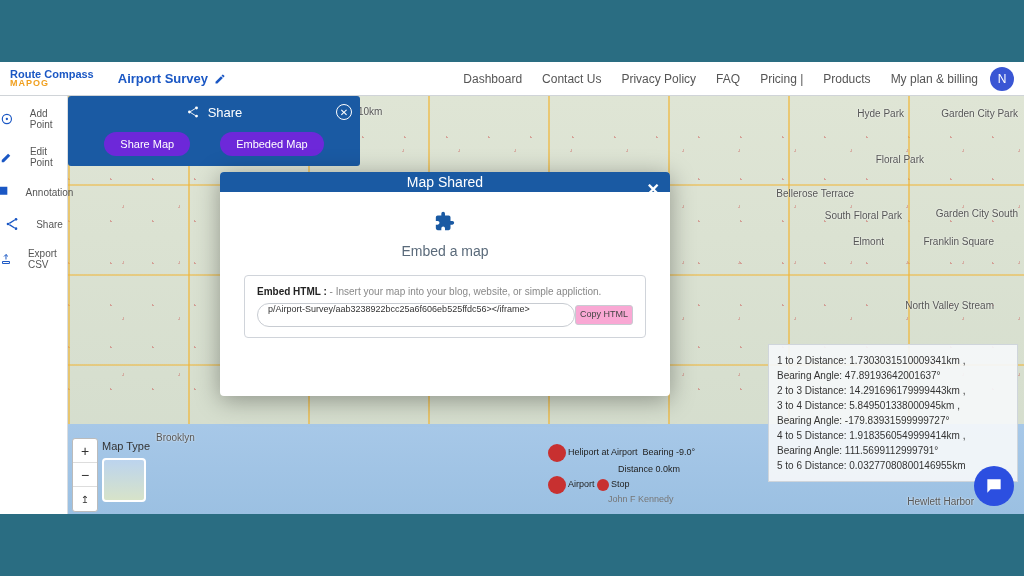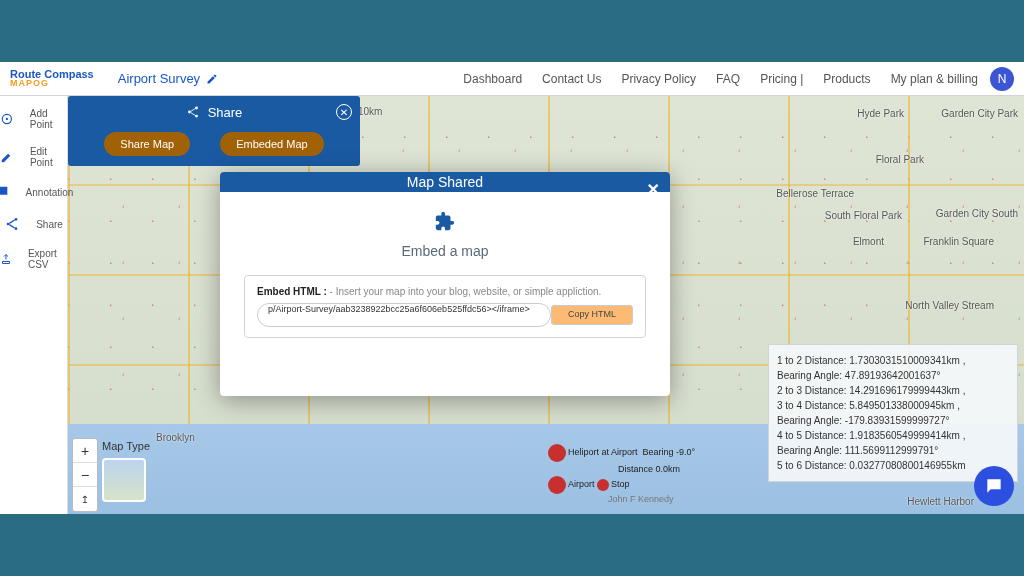--- a/index.html
+++ b/index.html
@@ -3,21 +3,21 @@
 <meta charset="utf-8">
 <style>
   *{box-sizing:border-box;margin:0;padding:0;font-family:Arial,Helvetica,sans-serif}
   html,body{width:1024px;height:576px;overflow:hidden}
   .outer{width:1024px;height:576px;background:#2a6d82;display:flex;align-items:center;justify-content:center}
   .app{width:1024px;height:452px;background:#e8ecef;position:relative;overflow:hidden}
   
   .topbar{position:absolute;top:0;left:0;right:0;height:34px;background:#fff;display:flex;align-items:center;padding:0 10px;border-bottom:1px solid #d0d4d8;z-index:10}
   .logo{font-weight:bold;font-size:11px;color:#1a57c4;line-height:1}
   .logo .sub{font-size:9px;color:#f0a020;display:block;margin-top:-1px;letter-spacing:1px}
-  .survey{margin-left:24px;color:#1a57c4;font-size:13px;font-weight:normal;display:flex;align-items:center;gap:6px}
+  .survey{margin-left:24px;color:#1a57c4;font-size:13px;font-weight:bold;display:flex;align-items:center;gap:6px}
   .survey svg{width:12px;height:12px}
   .navlinks{margin-left:auto;display:flex;gap:20px;font-size:12px;color:#555}
   .navlinks span{cursor:pointer}
   .avatar{width:24px;height:24px;border-radius:50%;background:#3a56d4;color:#fff;font-size:12px;display:flex;align-items:center;justify-content:center;margin-left:12px}
   
   .sidebar{position:absolute;top:34px;left:0;width:68px;height:calc(100% - 34px);background:#fff;border-right:1px solid #d9dde1;z-index:9;display:flex;flex-direction:column;align-items:center;padding-top:12px;gap:16px}
   .sideitem{display:flex;align-items:center;gap:16px;color:#555;font-size:10px;cursor:pointer}
   .sideitem svg{width:16px;height:16px;fill:#1a57c4}
   
   .maparea{position:absolute;top:34px;left:68px;right:0;bottom:0;background:#dde3d2;overflow:hidden}
@@ -31,35 +31,35 @@
       linear-gradient(#dfe5d5,#d3dccc);
   }
   .water{position:absolute;left:0;right:0;bottom:0;height:90px;background:linear-gradient(#a7c8e8,#9bc0e2)}
   .citylabel{position:absolute;font-size:10px;color:#555;white-space:nowrap;text-shadow:0 0 2px #fff}
   
   .sharepanel{position:absolute;top:0;left:0;width:292px;background:#1a5aa3;border-radius:3px;color:#fff;z-index:8;padding-bottom:10px}
   .sharehead{display:flex;align-items:center;justify-content:center;height:32px;gap:8px;position:relative;font-size:13px}
   .sharehead svg{width:14px;height:14px;fill:#fff}
   .shareclose{position:absolute;right:8px;top:8px;width:16px;height:16px;border:1.5px solid #fff;border-radius:50%;display:flex;align-items:center;justify-content:center;font-size:10px;cursor:pointer}
   .sharebtns{display:flex;gap:30px;justify-content:center;margin-top:4px}
-  .pill{background:#a16207;color:#fff;border:none;border-radius:14px;padding:6px 16px;font-size:11px;cursor:pointer}
+  .pill{background:#6d28d9;color:#fff;border:none;border-radius:14px;padding:6px 16px;font-size:11px;cursor:pointer}
   
   .modal{position:absolute;top:110px;left:220px;width:450px;background:#fff;border-radius:4px;box-shadow:0 4px 24px rgba(0,0,0,.35);z-index:20;padding-bottom:40px}
   .modalhead{height:20px;background:#1a5aa3;color:#fff;display:flex;align-items:center;justify-content:center;border-radius:4px 4px 0 0;font-size:14px;position:relative}
   .modalclose{position:absolute;right:10px;top:8px;color:#fff;font-size:16px;cursor:pointer;font-weight:bold}
   .modalbody{padding:18px 24px;text-align:center}
   .puzzle{color:#1a5aa3;font-size:20px;margin-bottom:6px}
   .embedtitle{color:#5a6a7a;font-size:14px;margin-bottom:16px}
   .embedbox{border:1px solid #d0d4da;border-radius:4px;padding:10px 12px;text-align:left}
   .embedlabel{font-size:10px;color:#333}
   .embedlabel b{color:#222}
   .embeddesc{color:#888}
   .embedrow{display:flex;gap:0;margin-top:6px;align-items:center}
   .embedinput{flex:1;border:1px solid #c8ccd2;border-radius:12px;height:24px;padding:0 10px;font-size:9px;color:#333;overflow:hidden;white-space:nowrap}
-  .copybtn{border:1px solid #c8ccd2;background:#fdba74;font-size:9px;padding:4px 16px;border-radius:3px;cursor:pointer;color:#444;line-height:1.1}
+  .copybtn{border:1px solid #c8ccd2;background:#f9a8d4;font-size:9px;padding:4px 4px;border-radius:3px;cursor:pointer;color:#444;line-height:1.1}
   
   .infopanel{position:absolute;right:6px;top:248px;width:250px;background:rgba(245,247,250,.92);border:1px solid #cfd5db;font-size:10px;color:#333;padding:8px 8px;line-height:1.5;z-index:7}
   
   .zoom{position:absolute;left:4px;top:342px;z-index:7;display:flex;flex-direction:column;background:#fff;border:1px solid #bbb;border-radius:3px}
   .zoom div{width:24px;height:24px;display:flex;align-items:center;justify-content:center;font-size:14px;color:#333;cursor:pointer;border-bottom:1px solid #ddd}
   .zoom div:last-child{border-bottom:none;font-size:10px}
   .maptype-label{position:absolute;left:34px;top:344px;font-size:11px;color:#333;z-index:7}
   .maptype-thumb{position:absolute;left:34px;top:362px;width:44px;height:44px;border:2px solid #fff;border-radius:4px;background:linear-gradient(#bcd4ee,#d7e3c9);z-index:7}
   
   .chat{position:absolute;right:10px;bottom:8px;width:40px;height:40px;border-radius:50%;background:#2c4fe0;z-index:7;display:flex;align-items:center;justify-content:center}

